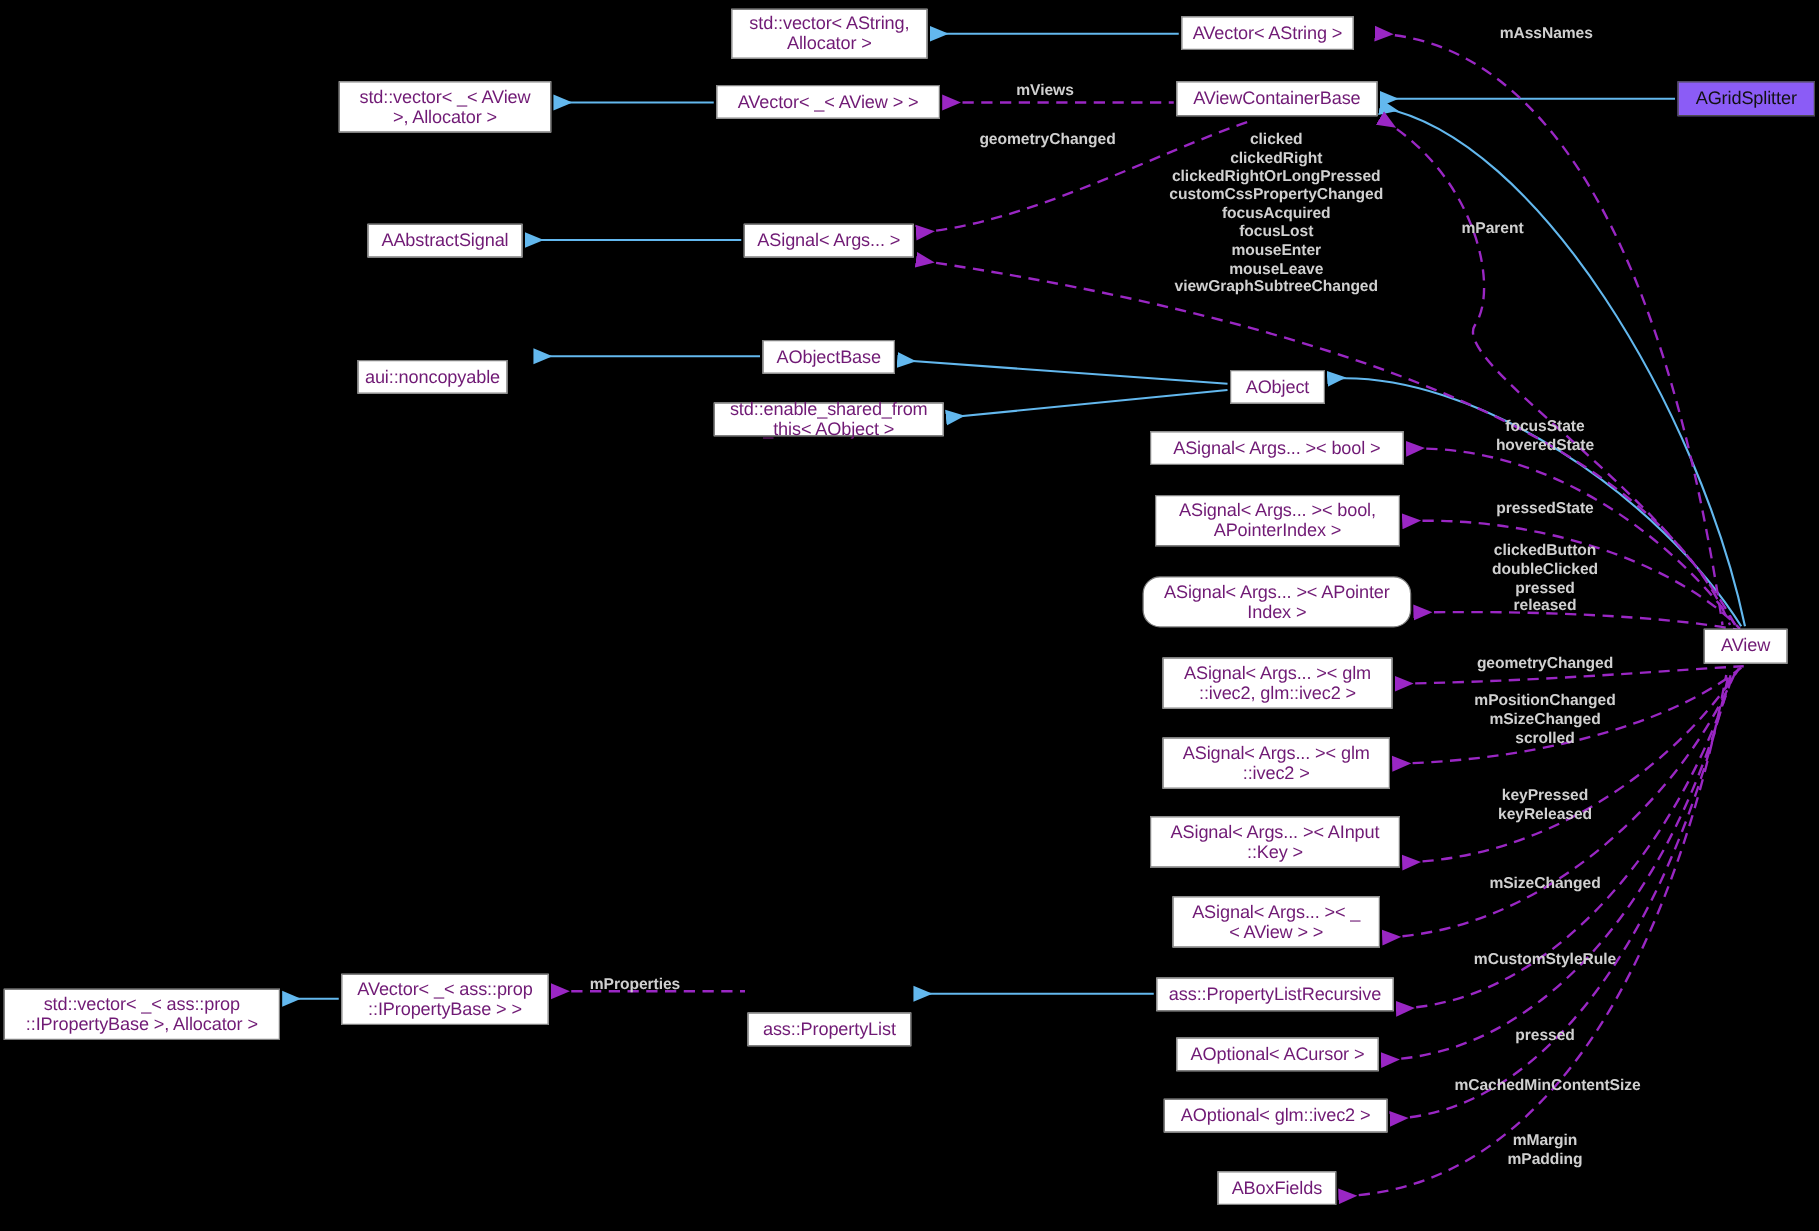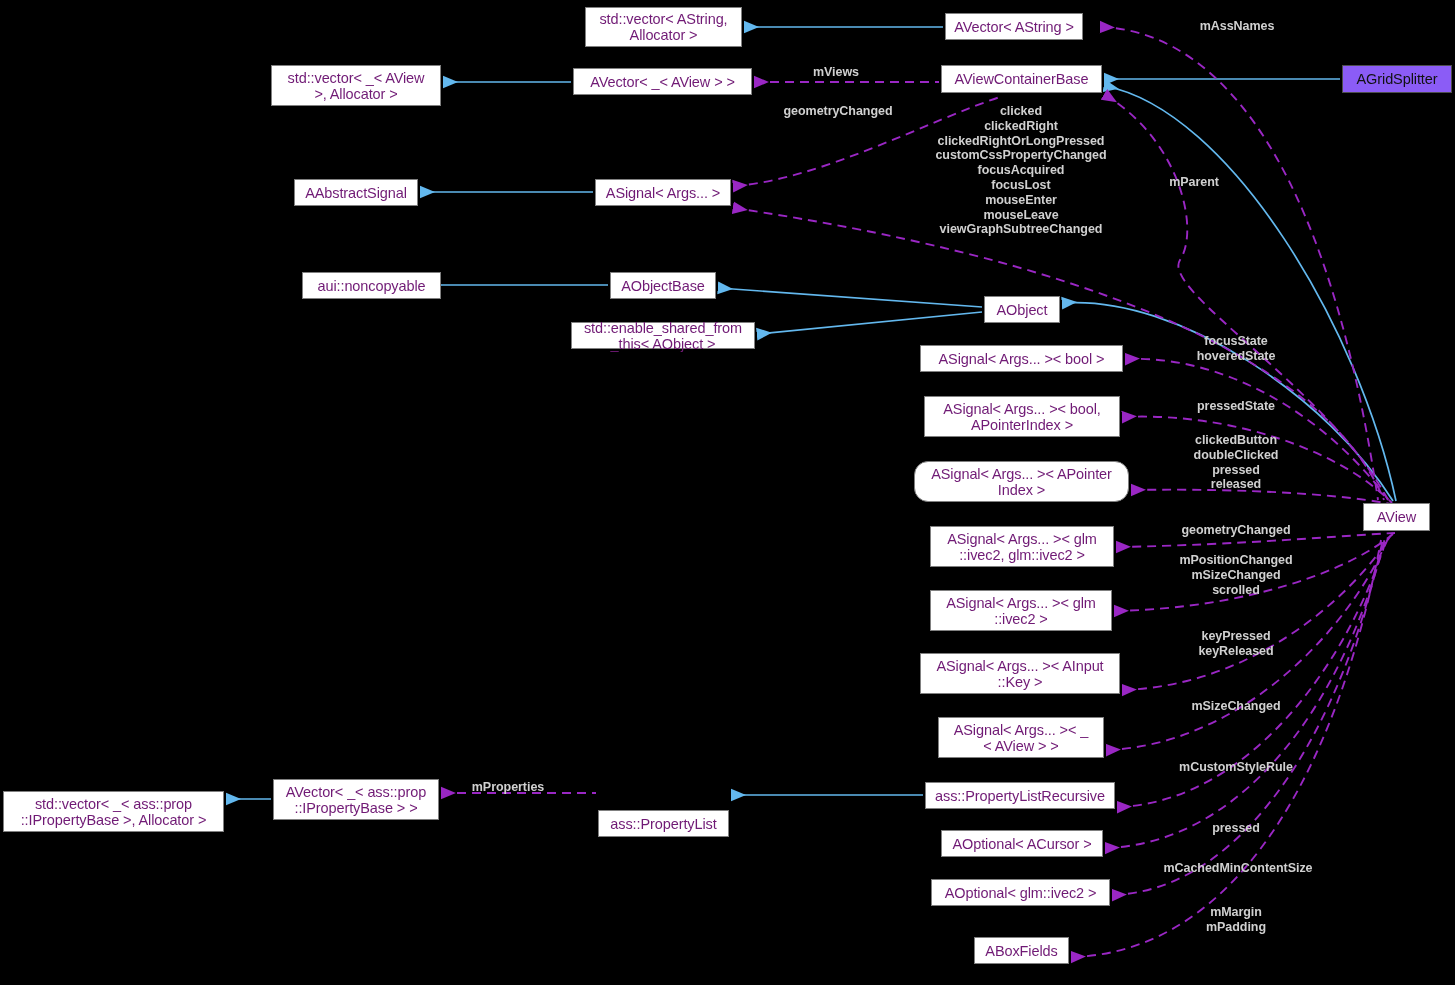--- a/index.html
+++ b/index.html
@@ -114,21 +114,21 @@
     <div class="node" style="left: 585px; top: 7px; width: 157px; height: 40px;">std::vector&lt; AString,
 Allocator &gt;</div>
     <div class="node" style="left: 945px; top: 13px; width: 138px; height: 27px; text-align: right;">AVector&lt; AString &gt;</div>
     <div class="node highlight" style="left: 1342px; top: 65px; width: 110px; height: 28px;">AGridSplitter</div>
     <div class="node" style="left: 271px; top: 65px; width: 170px; height: 41px;">std::vector&lt; _&lt; AView
 &gt;, Allocator &gt;</div>
     <div class="node" style="left: 573px; top: 68px; width: 179px; height: 27px;">AVector&lt; _&lt; AView &gt; &gt;</div>
     <div class="node" style="left: 941px; top: 65px; width: 161px; height: 28px;">AViewContainerBase</div>
     <div class="node" style="left: 294px; top: 179px; width: 124px; height: 27px;">AAbstractSignal</div>
     <div class="node" style="left: 595px; top: 179px; width: 136px; height: 27px;">ASignal&lt; Args... &gt;</div>
-    <div class="node" style="left: 286px; top: 272px; width: 139px; height: 27px; margin-left: 16px;">aui::noncopyable</div>
+    <div class="node" style="left: 286px; top: 288px; width: 120px; height: 27px;">aui::noncopyable</div>
     <div class="node" style="left: 610px; top: 272px; width: 106px; height: 27px;">AObjectBase</div>
     <div class="node" style="left: 984px; top: 296px; width: 76px; height: 27px;">AObject</div>
     <div class="node" style="left: 571px; top: 322px; width: 184px; height: 27px;">std::enable_shared_from
 _this&lt; AObject &gt;</div>
     <div class="node" style="left: 920px; top: 345px; width: 203px; height: 27px;">ASignal&lt; Args... &gt;&lt; bool &gt;</div>
     <div class="node" style="left: 924px; top: 396px; width: 196px; height: 41px;">ASignal&lt; Args... &gt;&lt; bool,
 APointerIndex &gt;</div>
     <div class="node" style="left: 914px; top: 461px; width: 215px; height: 41px; border-radius: 14px;">ASignal&lt; Args... &gt;&lt; APointer
 Index &gt;</div>
     <div class="node" style="left: 930px; top: 526px; width: 184px; height: 41px;">ASignal&lt; Args... &gt;&lt; glm

